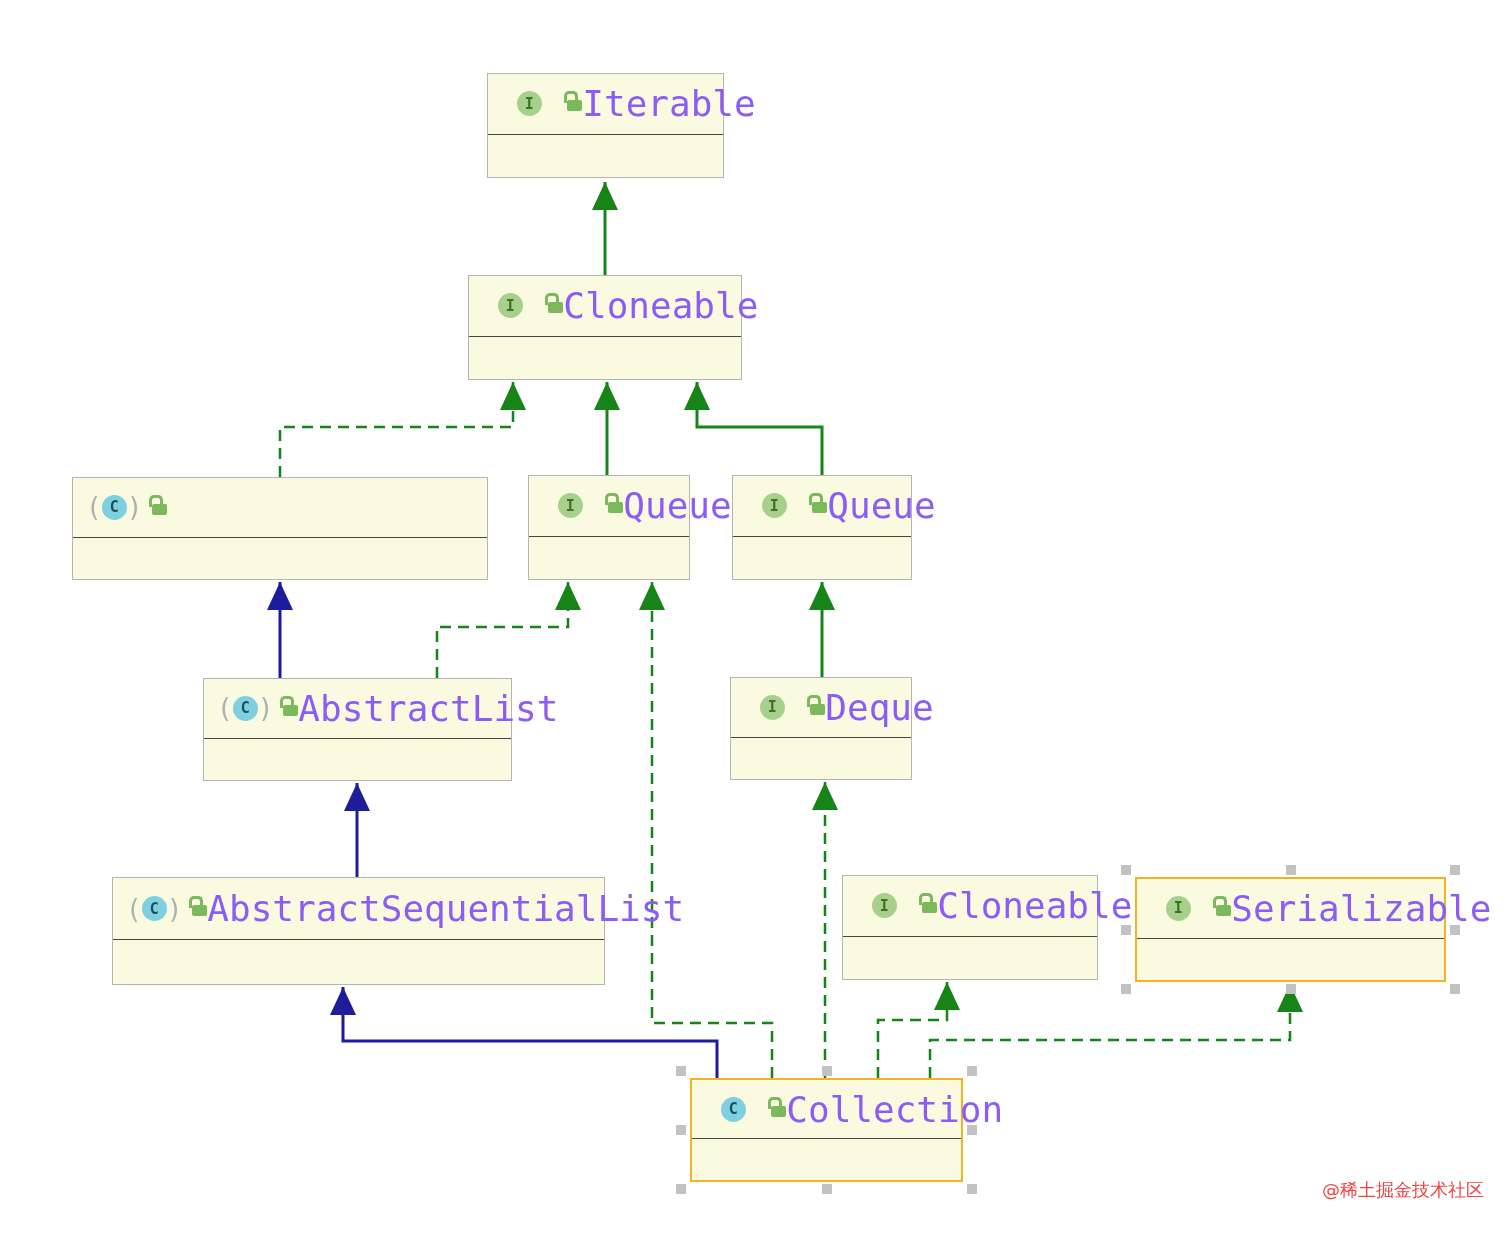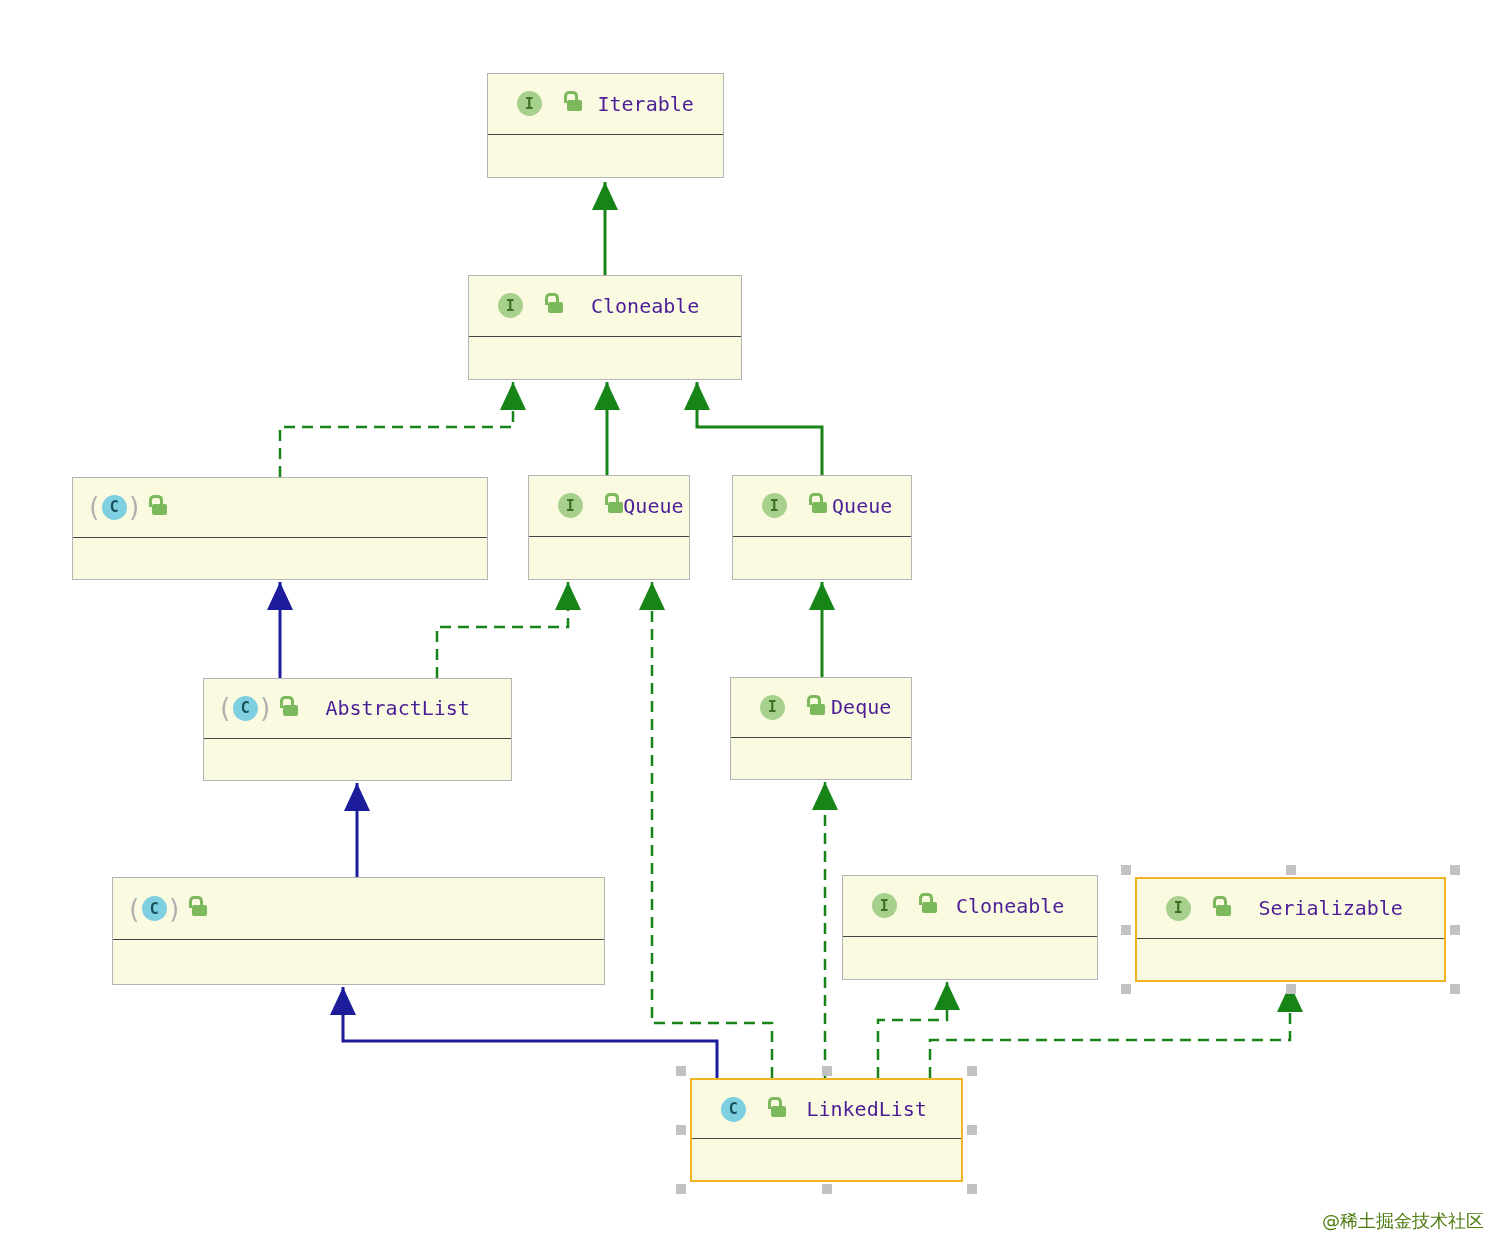--- a/index.html
+++ b/index.html
@@ -13,21 +13,21 @@
     position:absolute; background:#fafae1; border:1.5px solid #b4b4b4;
     display:flex; flex-direction:column; box-sizing:border-box;
   }
   .node.selected { border:2px solid #f0b323; }
   .node-title {
     height:58%; display:flex; align-items:center;
     padding:0 14px 0 13px; border-bottom:1.5px solid #454545;
   }
   .node-body { flex:1; }
   .label {
-    flex:1; text-align:center; font-size:20px; color:#4c1d95;
+    flex:1; text-align:center; font-size:36px; color:#8b5cf6;
     white-space:nowrap; letter-spacing:0;
   }
 
   
   .badge-wrap { flex:none; display:flex; align-items:center; }
   .badge-wrap::before, .badge-wrap::after {
     color:#b0b0b0; font-size:26px; font-weight:400; visibility:hidden; content:"(";
   }
   .badge-wrap::after { content:")"; }
   .badge-wrap[data-kind="abstract-class"]::before,
@@ -57,21 +57,21 @@
   .h-nw { left:-16px; top:-14px; }
   .h-n  { left:calc(50% - 5px); top:-14px; }
   .h-ne { right:-16px; top:-14px; }
   .h-w  { left:-16px; top:calc(50% - 5px); }
   .h-e  { right:-16px; top:calc(50% - 5px); }
   .h-sw { left:-16px; bottom:-14px; }
   .h-s  { left:calc(50% - 5px); bottom:-14px; }
   .h-se { right:-16px; bottom:-14px; }
 
   .watermark {
-    position:absolute; right:28px; bottom:10px; color:#4d7c0f;
+    position:absolute; right:28px; bottom:41px; color:#ef4444;
     font-family:"DejaVu Sans","Liberation Sans",sans-serif; font-size:18px;
   }
 </style>
 </head>
 <body>
 
 <div id="canvas">
 
   <svg id="edges" viewBox="0 0 1512 1243" xmlns="http://www.w3.org/2000/svg">
     <defs>
@@ -175,20 +175,21 @@
     </div>
     <div class="node-body"></div>
   </div>
 
   <div class="node" style="left:112px;top:877px;width:493px;height:108px">
     <div class="node-title">
       <span class="badge-wrap" data-kind="abstract-class">
           <span class="badge-circle">C</span>
         </span>
       <span class="lock"></span>
+      <span class="label">AbstractSequentialList</span>
     </div>
     <div class="node-body"></div>
   </div>
 
   <div class="node" style="left:842px;top:875px;width:256px;height:105px">
     <div class="node-title">
       <span class="badge-wrap" data-kind="interface">
           <span class="badge-circle">I</span>
         </span>
       <span class="lock"></span>
@@ -215,21 +216,21 @@
     <span class="handle h-s"></span>
     <span class="handle h-se"></span>
   </div>
 
   <div class="node selected" style="left:690px;top:1078px;width:273px;height:104px">
     <div class="node-title">
       <span class="badge-wrap" data-kind="class">
           <span class="badge-circle">C</span>
         </span>
       <span class="lock"></span>
-      <span class="label">LinkedList</span>
+      <span class="label">Collection</span>
     </div>
     <div class="node-body"></div>
     <span class="handle h-nw"></span>
     <span class="handle h-n"></span>
     <span class="handle h-ne"></span>
     <span class="handle h-w"></span>
     <span class="handle h-e"></span>
     <span class="handle h-sw"></span>
     <span class="handle h-s"></span>
     <span class="handle h-se"></span>

